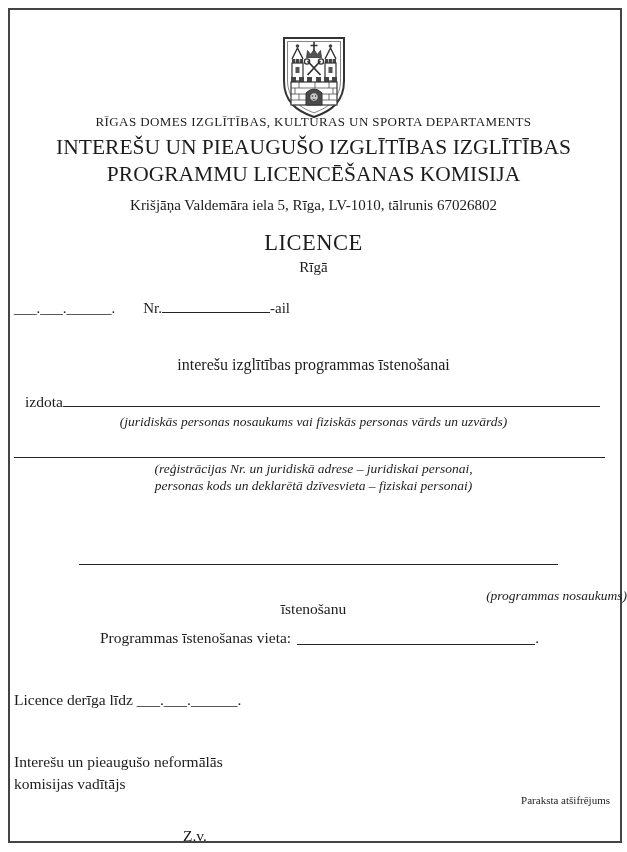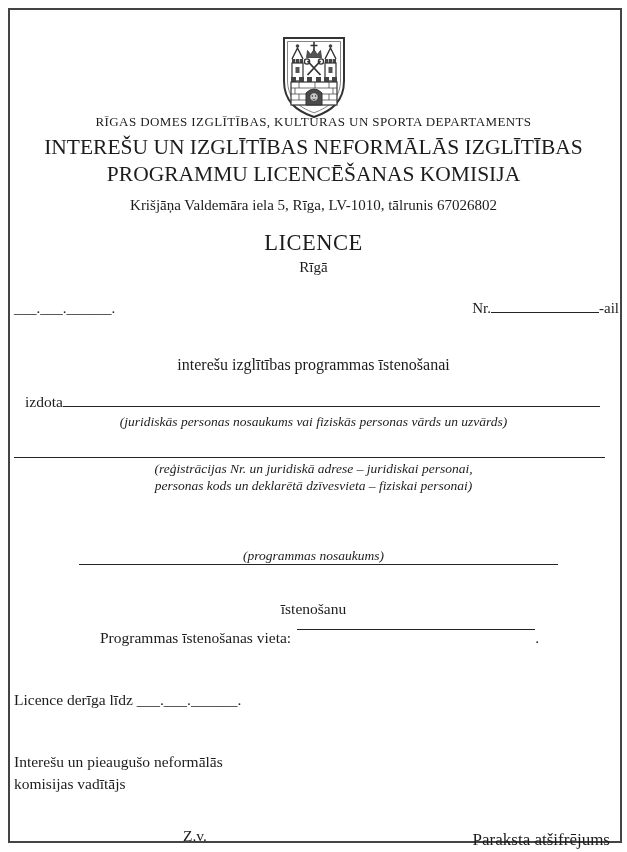--- a/index.html
+++ b/index.html
@@ -25,22 +25,22 @@
   .dept {
     top: 114px; font-size: 13px; letter-spacing: 0.4px;
     white-space: nowrap;
   }
   .title-line1 { top: 135px; font-size: 21.5px; white-space: nowrap; }
   .title-line2 { top: 162px; font-size: 21.5px; white-space: nowrap; }
   .address { top: 197px; font-size: 15px; white-space: nowrap; }
   .licence-title { top: 230px; font-size: 22.5px; letter-spacing: 0.5px; }
   .place { top: 259px; font-size: 15px; }
   .date-row {
-    top: 300px; left: 14px; right: 8px;
-    display: flex; justify-content: space-between; align-items: baseline;
+    top: 300px; left: 14px; right: 36px;
+    display: flex; align-items: baseline;
     font-size: 15px;
     gap: 28px;
   }
   .nr-group { display: flex; align-items: baseline; white-space: nowrap; }
   .fill-line {
     display: inline-block;
     border-bottom: 1.4px solid #232323;
   }
   .nr-fill { width: 108px; margin-bottom: 2px; }
   .purpose { top: 356px; font-size: 16px; }
@@ -49,30 +49,30 @@
     display: flex; align-items: baseline; font-size: 15.5px; margin-left: 11px;
   }
   .flex-fill { flex: 1; border-bottom: 1.4px solid #232323; margin-bottom: 2px; }
   .caption { font-style: italic; font-size: 13.5px; }
   .caption1 { top: 414px; }
   .rule2 { top: 444px; left: 14px; right: 22px; height: 14px; border-bottom: 1.4px solid #232323; }
   .caption2a { top: 461px; }
   .caption2b { top: 478px; }
   .program-intro { top: 506px; font-size: 16px; }
   .name-rule { top: 551px; left: 79px; width: 479px; height: 14px; border-bottom: 1.4px solid #232323; }
-  .name-caption { top: 548px; }
+  .name-caption { top: 588px; text-align: right; }
   .implementation { top: 600px; font-size: 15.5px; }
   .vieta-row {
     top: 629px; left: 100px;
-    display: flex; align-items: flex-start; font-size: 15.5px; white-space: nowrap;
+    display: flex; align-items: flex-end; font-size: 15.5px; white-space: nowrap;
   }
   .vieta-fill { width: 238px; margin-bottom: 2px; margin-left: 6px; }
   .valid-until { top: 691px; left: 14px; font-size: 15.5px; }
   .sig-role { top: 751px; left: 14px; font-size: 15.5px; line-height: 21.5px; }
-  .sig-caption { top: 794px; right: 17px; font-size: 17px; margin-top: 36px; }
+  .sig-caption { top: 794px; right: 17px; font-size: 11px; }
   .seal { top: 827px; left: 183px; font-size: 15.5px; }
   svg .ln { stroke: #333; fill: none; }
 </style>
 </head>
 <body>
 
 <div class="page">
   <div class="page-border"></div>
 
   <div class="abs emblem-wrap">
@@ -118,21 +118,21 @@
 
       <path d="M31 70 V58 Q39 50 47 58 V70 Z" fill="#4a4a4a" stroke="#333" stroke-width="1"></path>
       <circle cx="39" cy="62" r="4.2" fill="#cccccc" stroke="#333" stroke-width="0.8"></circle>
       <circle cx="37.4" cy="61" r="0.8" fill="#333"></circle>
       <circle cx="40.6" cy="61" r="0.8" fill="#333"></circle>
       <path class="ln" d="M37.5 64 Q39 65.2 40.5 64" stroke-width="0.8"></path>
     </svg>
   </div>
 
   <div class="abs center dept">RĪGAS DOMES IZGLĪTĪBAS, KULTŪRAS UN SPORTA DEPARTAMENTS</div>
-  <div class="abs center title-line1">INTEREŠU UN IZGLĪTĪBAS NEFORMĀLĀS IZGLĪTĪBAS</div>
+  <div class="abs center title-line1">INTEREŠU UN PIEAUGUŠO IZGLĪTĪBAS IZGLĪTĪBAS</div>
   <div class="abs center title-line2">PROGRAMMU LICENCĒŠANAS KOMISIJA</div>
   <div class="abs center address">Krišjāņa Valdemāra iela 5, Rīga, LV-1010, tālrunis 67026802</div>
 
   <div class="abs center licence-title">LICENCE</div>
   <div class="abs center place">Rīgā</div>
 
   <div class="abs date-row">
     <span>___.___.______.</span>
     <span class="nr-group">
       <span>Nr.</span>

